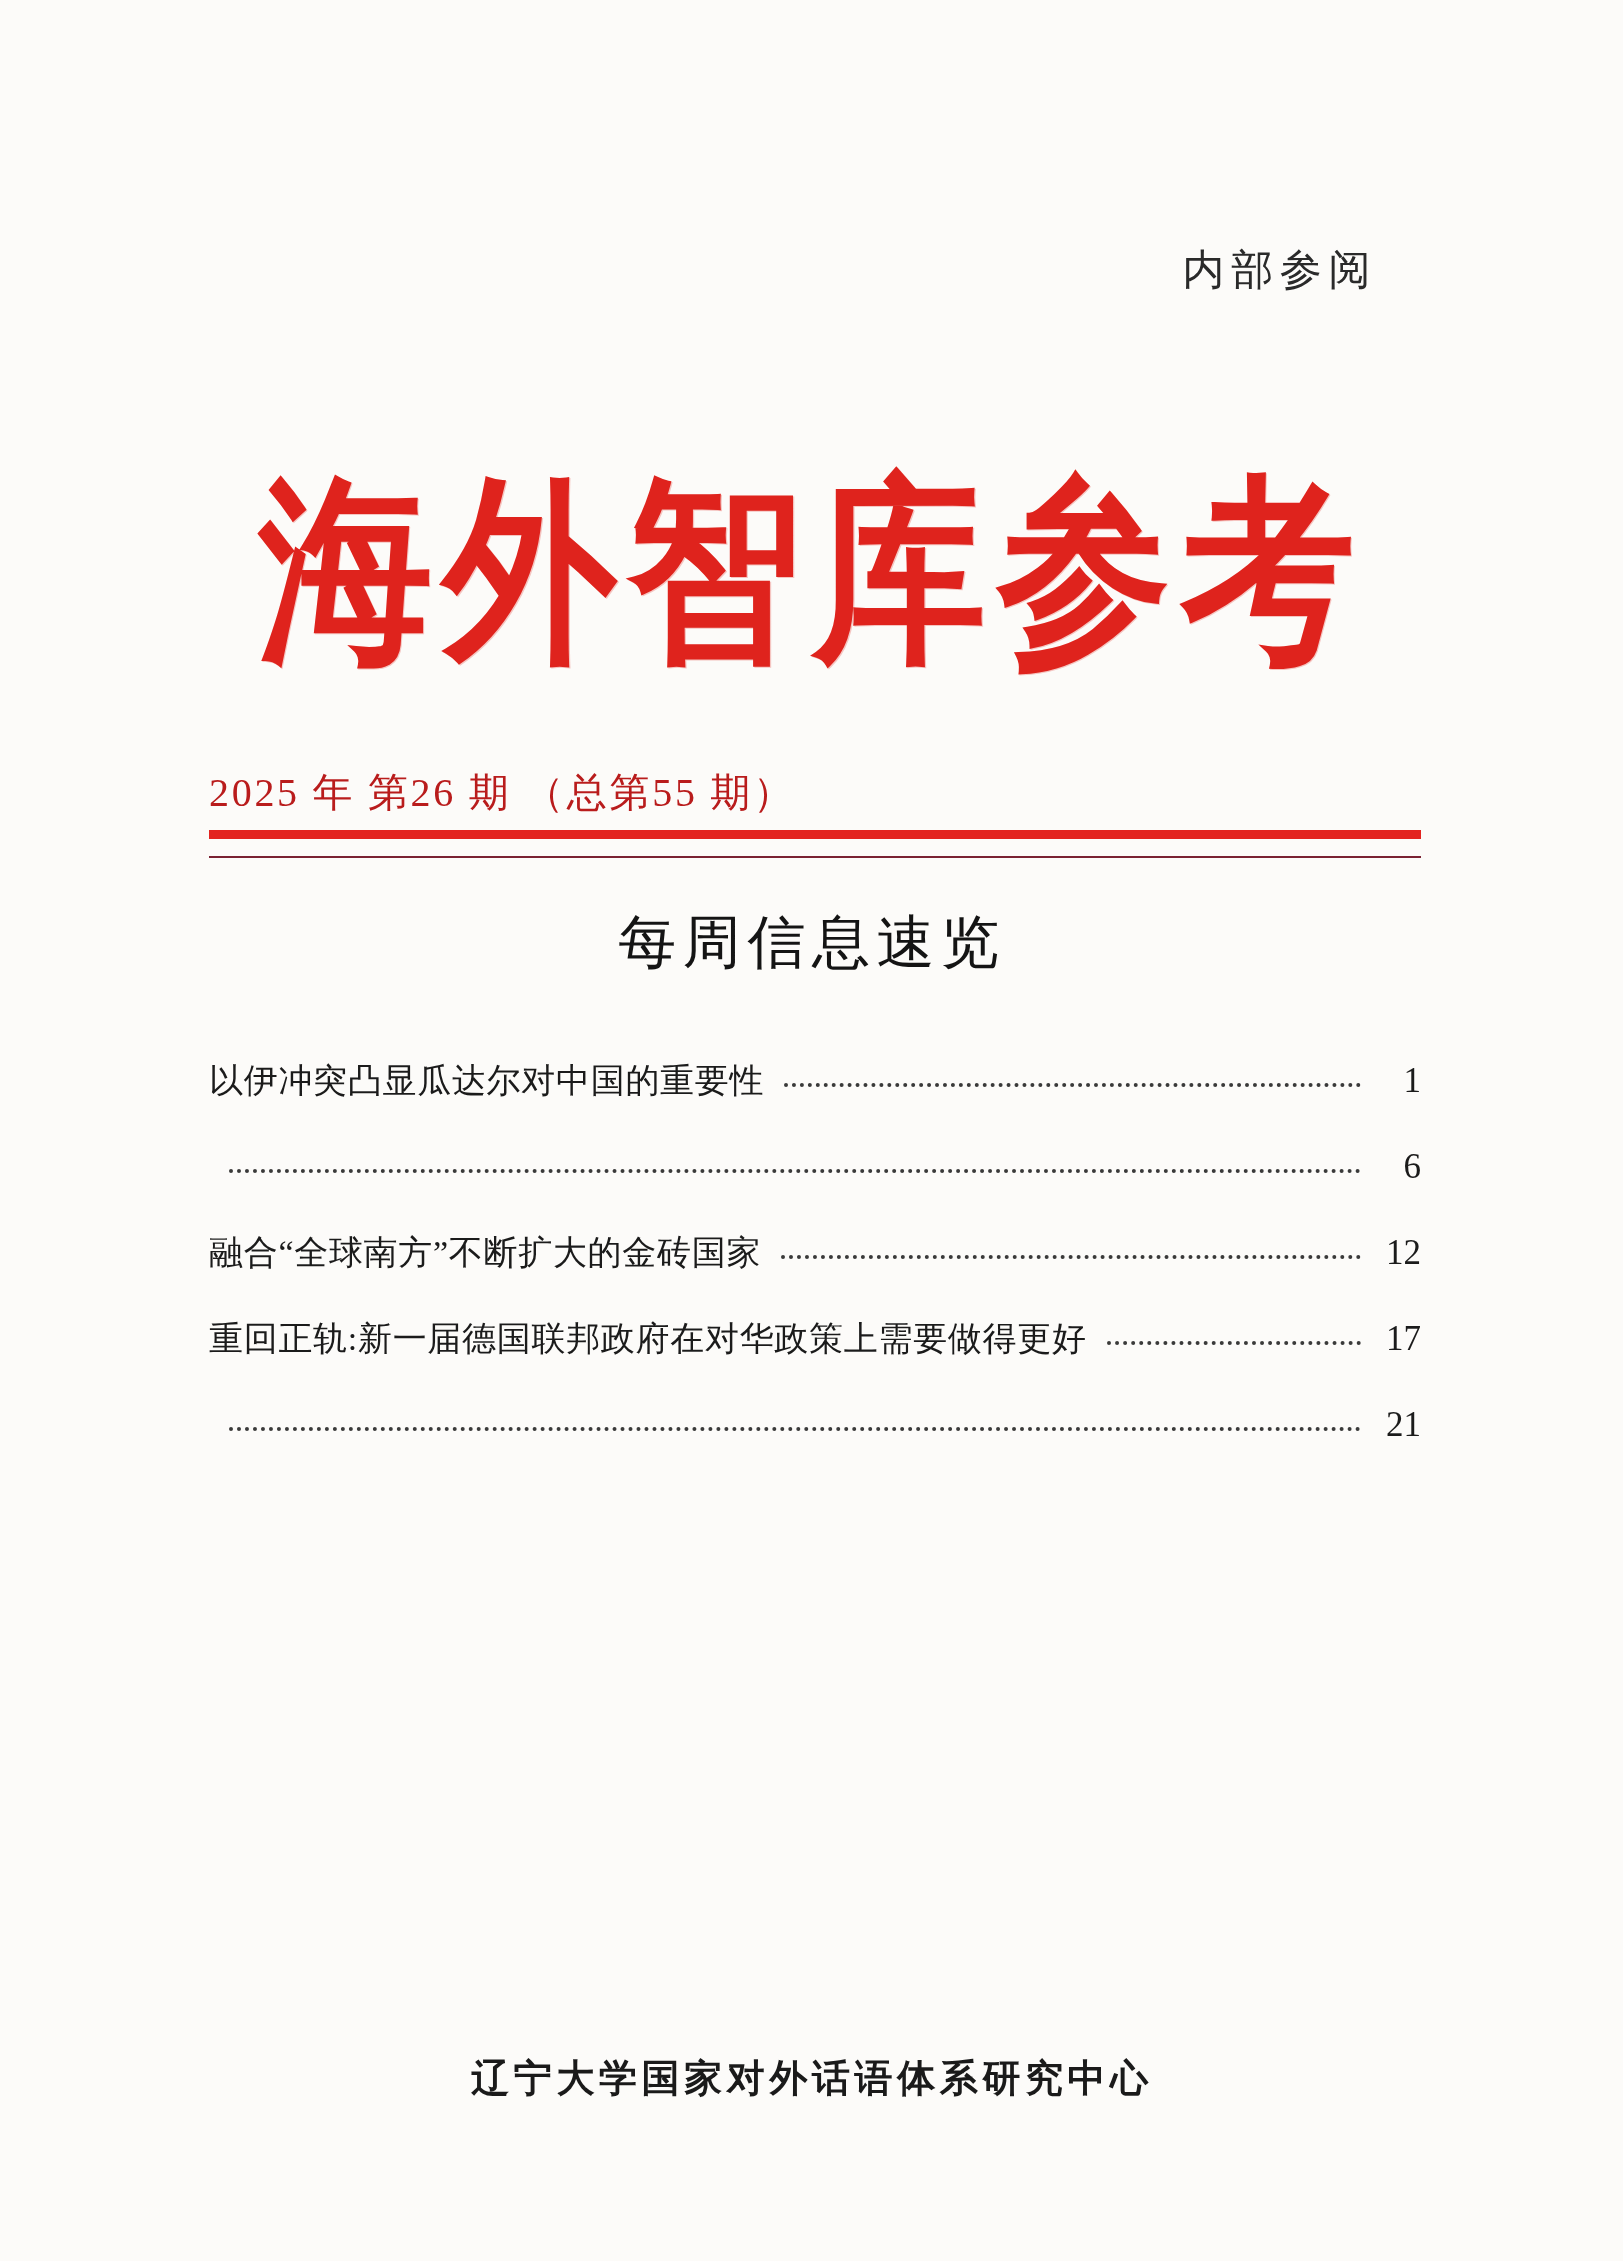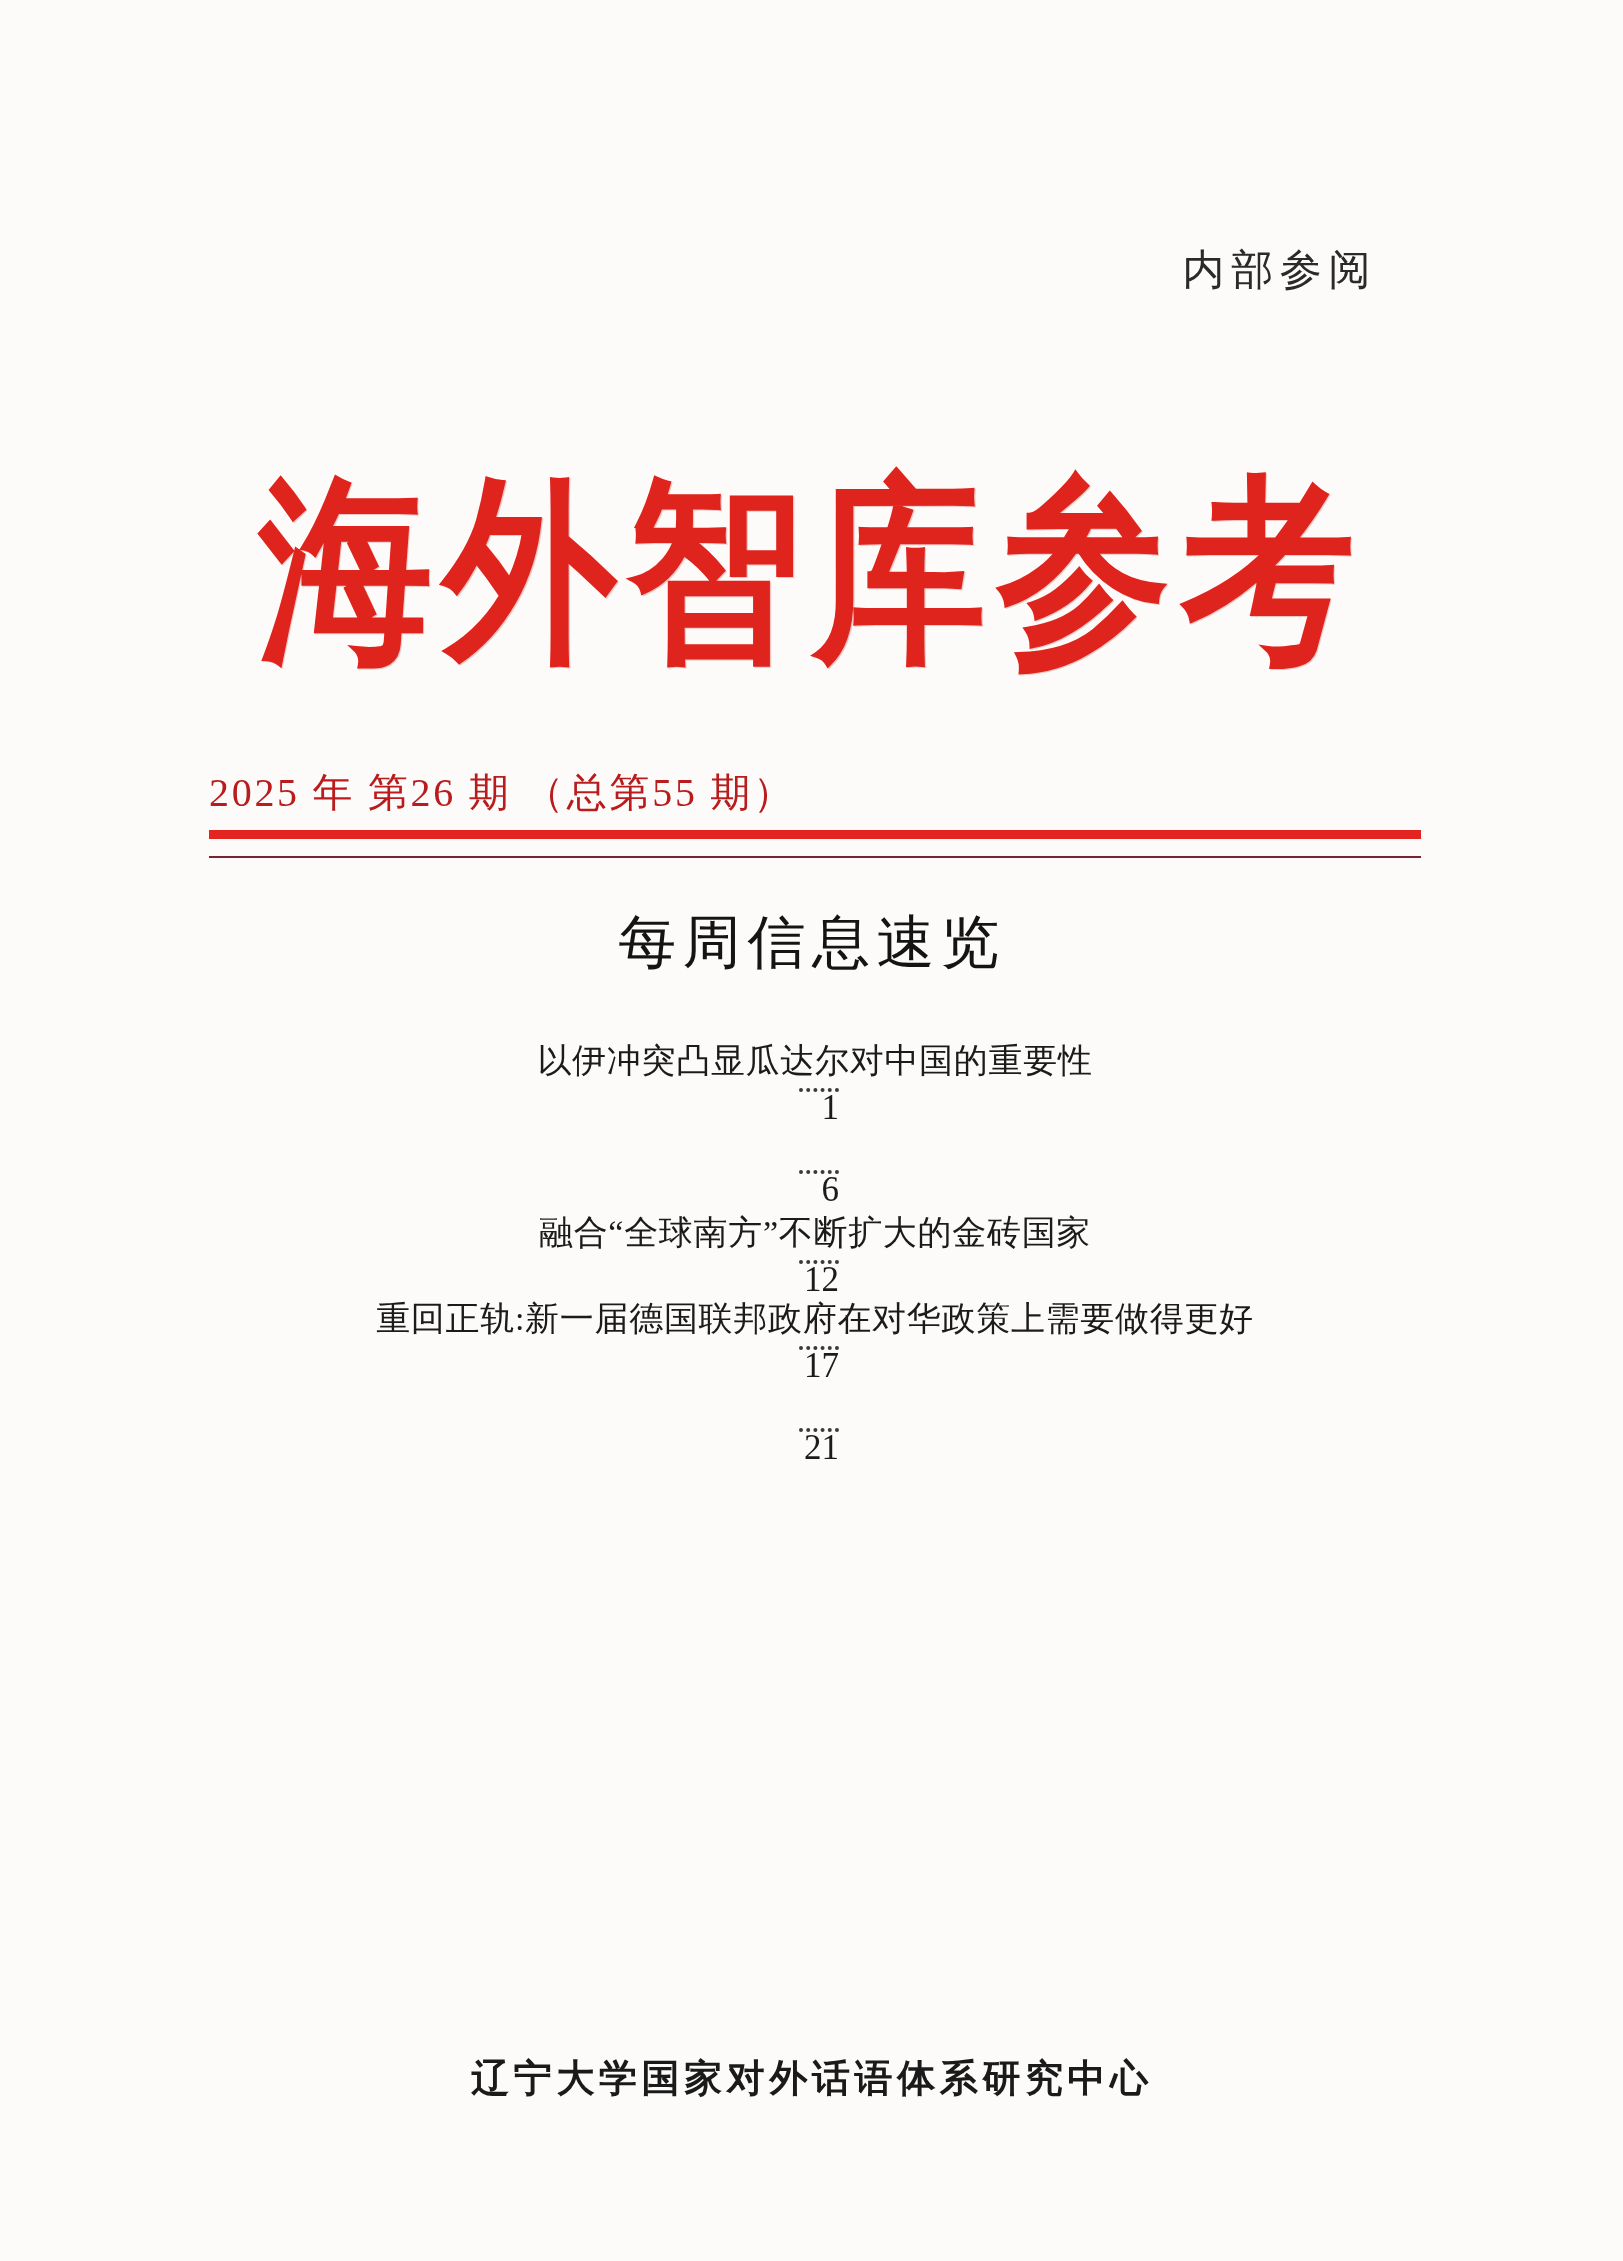--- a/index.html
+++ b/index.html
@@ -96,21 +96,20 @@
     left:209px;
     width:1212px;
     list-style:none;
   }
   .toc-item{
     height:86px;
     display:flex;
     align-items:center;
     font-size:34px;
     color:#1b1b1b;
-    flex-direction:column;
   }
   .toc-title{
     white-space:nowrap;
     letter-spacing:0.7px;
   }
   .toc-leader{
     flex:1;
     height:0;
     border-bottom:4px dotted #3a3a3a;
     margin:0 12px 0 20px;

